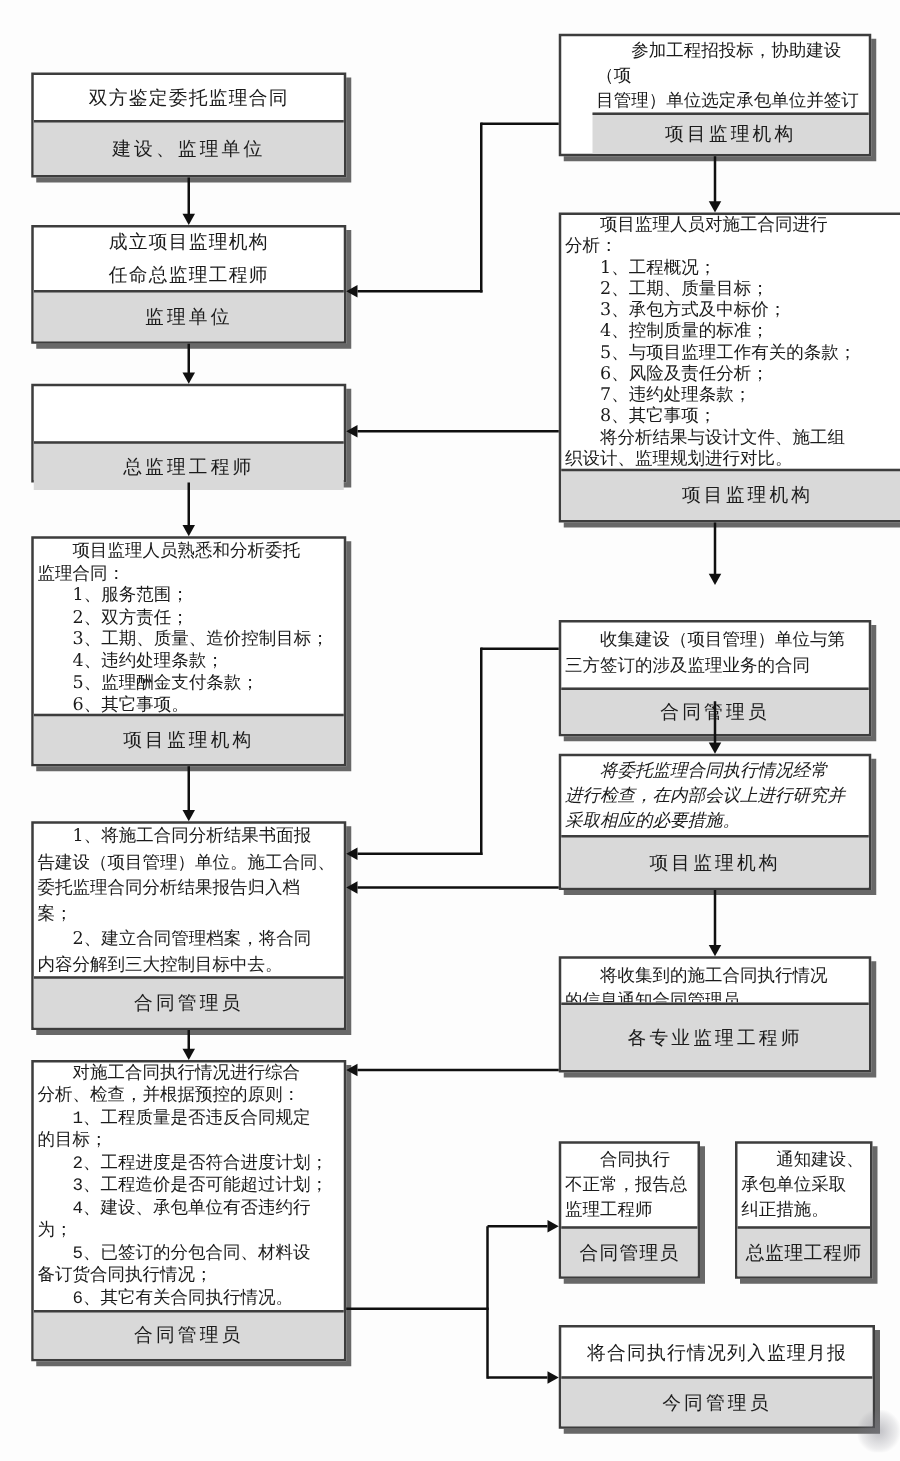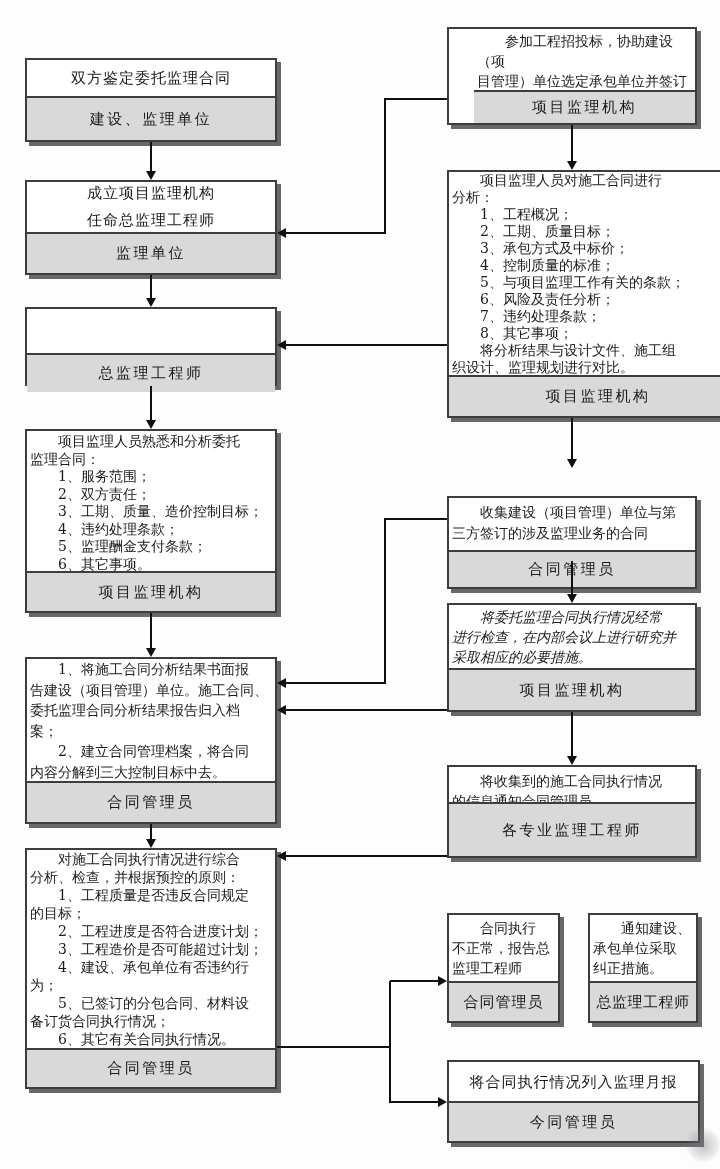--- a/index.html
+++ b/index.html
@@ -72,21 +72,21 @@
   <div class="node" style="left:25px; top:657px; width:252px; height:167px;">
     <div class="node-body" style="line-height:20.5px; padding-top:0;">　　1、将施工合同分析结果书面报
 告建设（项目管理）单位。施工合同、
 委托监理合同分析结果报告归入档
 案；
 　　2、建立合同管理档案，将合同
 内容分解到三大控制目标中去。</div>
     <div class="node-footer" style="height:41px;">合同管理员</div>
   </div>
 
-  <div class="node" style="left:25px; top:848px; width:252px; height:241px;">
+  <div class="node" style="left:25px; top:848px; width:252px; height:241px;font-family:Liberation Mono, monospace;">
     <div class="node-body" style="line-height:18px; padding-top:0;">　　对施工合同执行情况进行综合
 分析、检查，并根据预控的原则：
 　　1、工程质量是否违反合同规定
 的目标；
 　　2、工程进度是否符合进度计划；
 　　3、工程造价是否可能超过计划；
 　　4、建设、承包单位有否违约行
 为；
 　　5、已签订的分包合同、材料设
 备订货合同执行情况；

